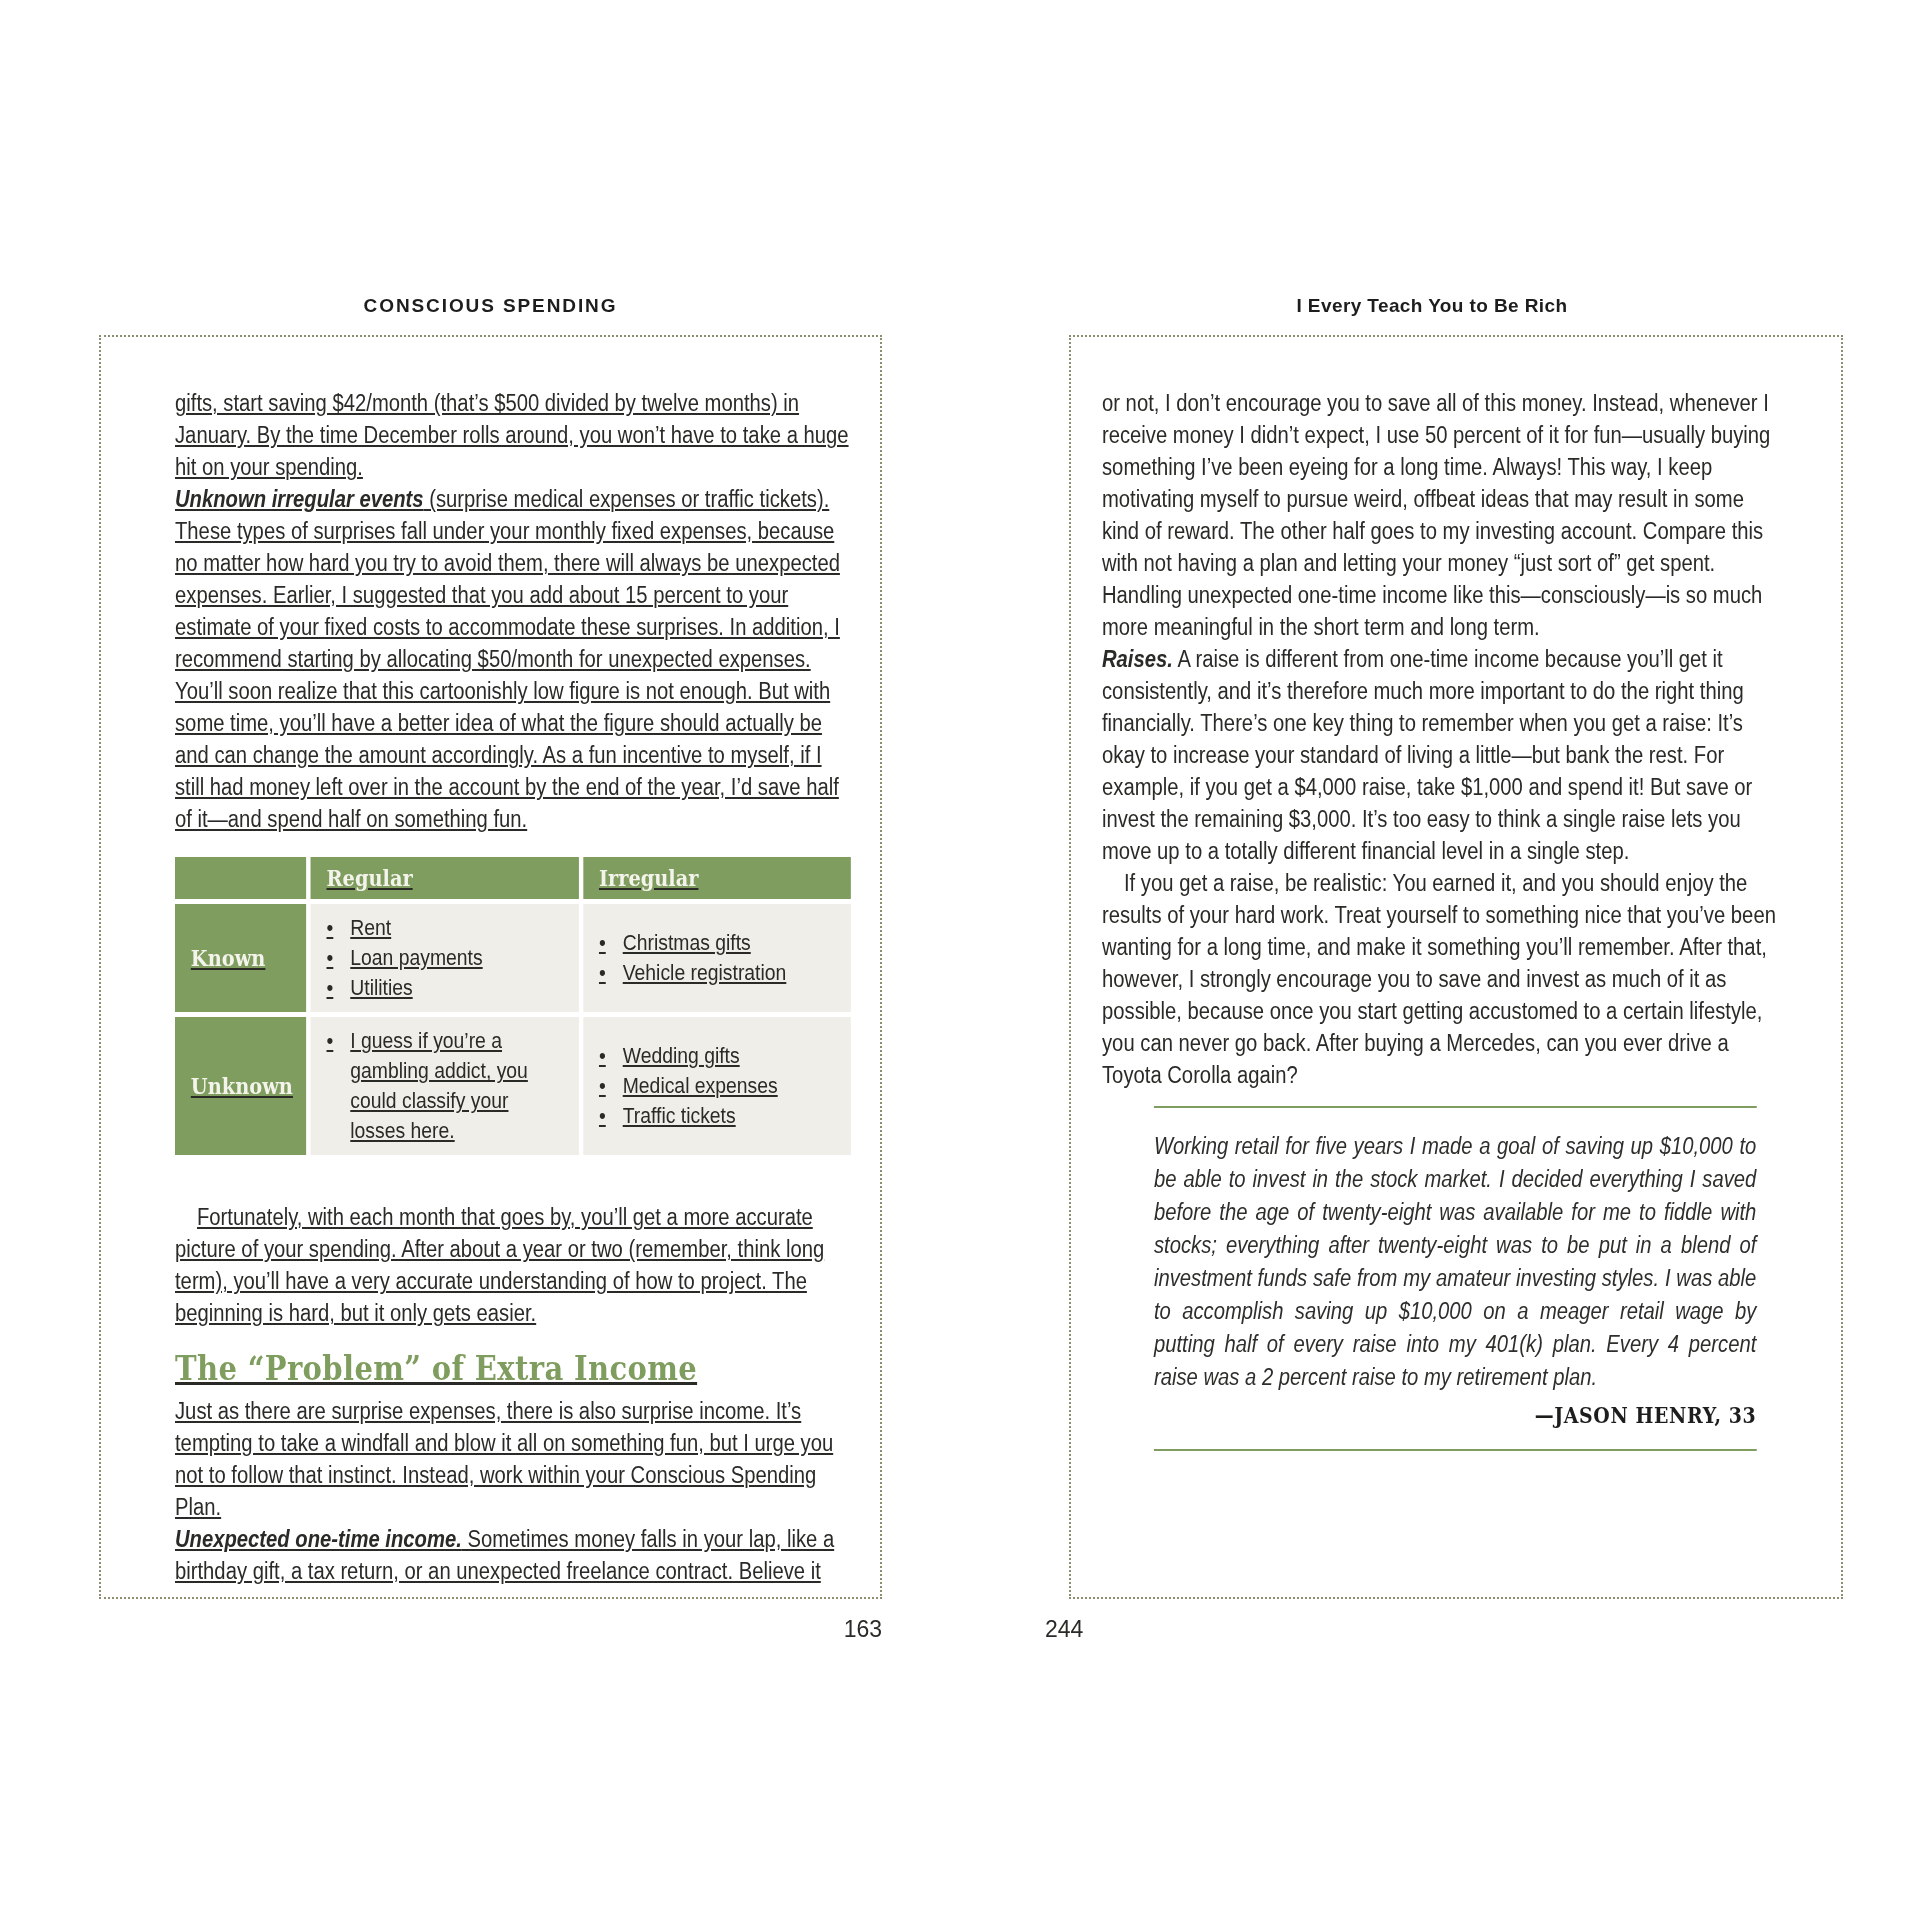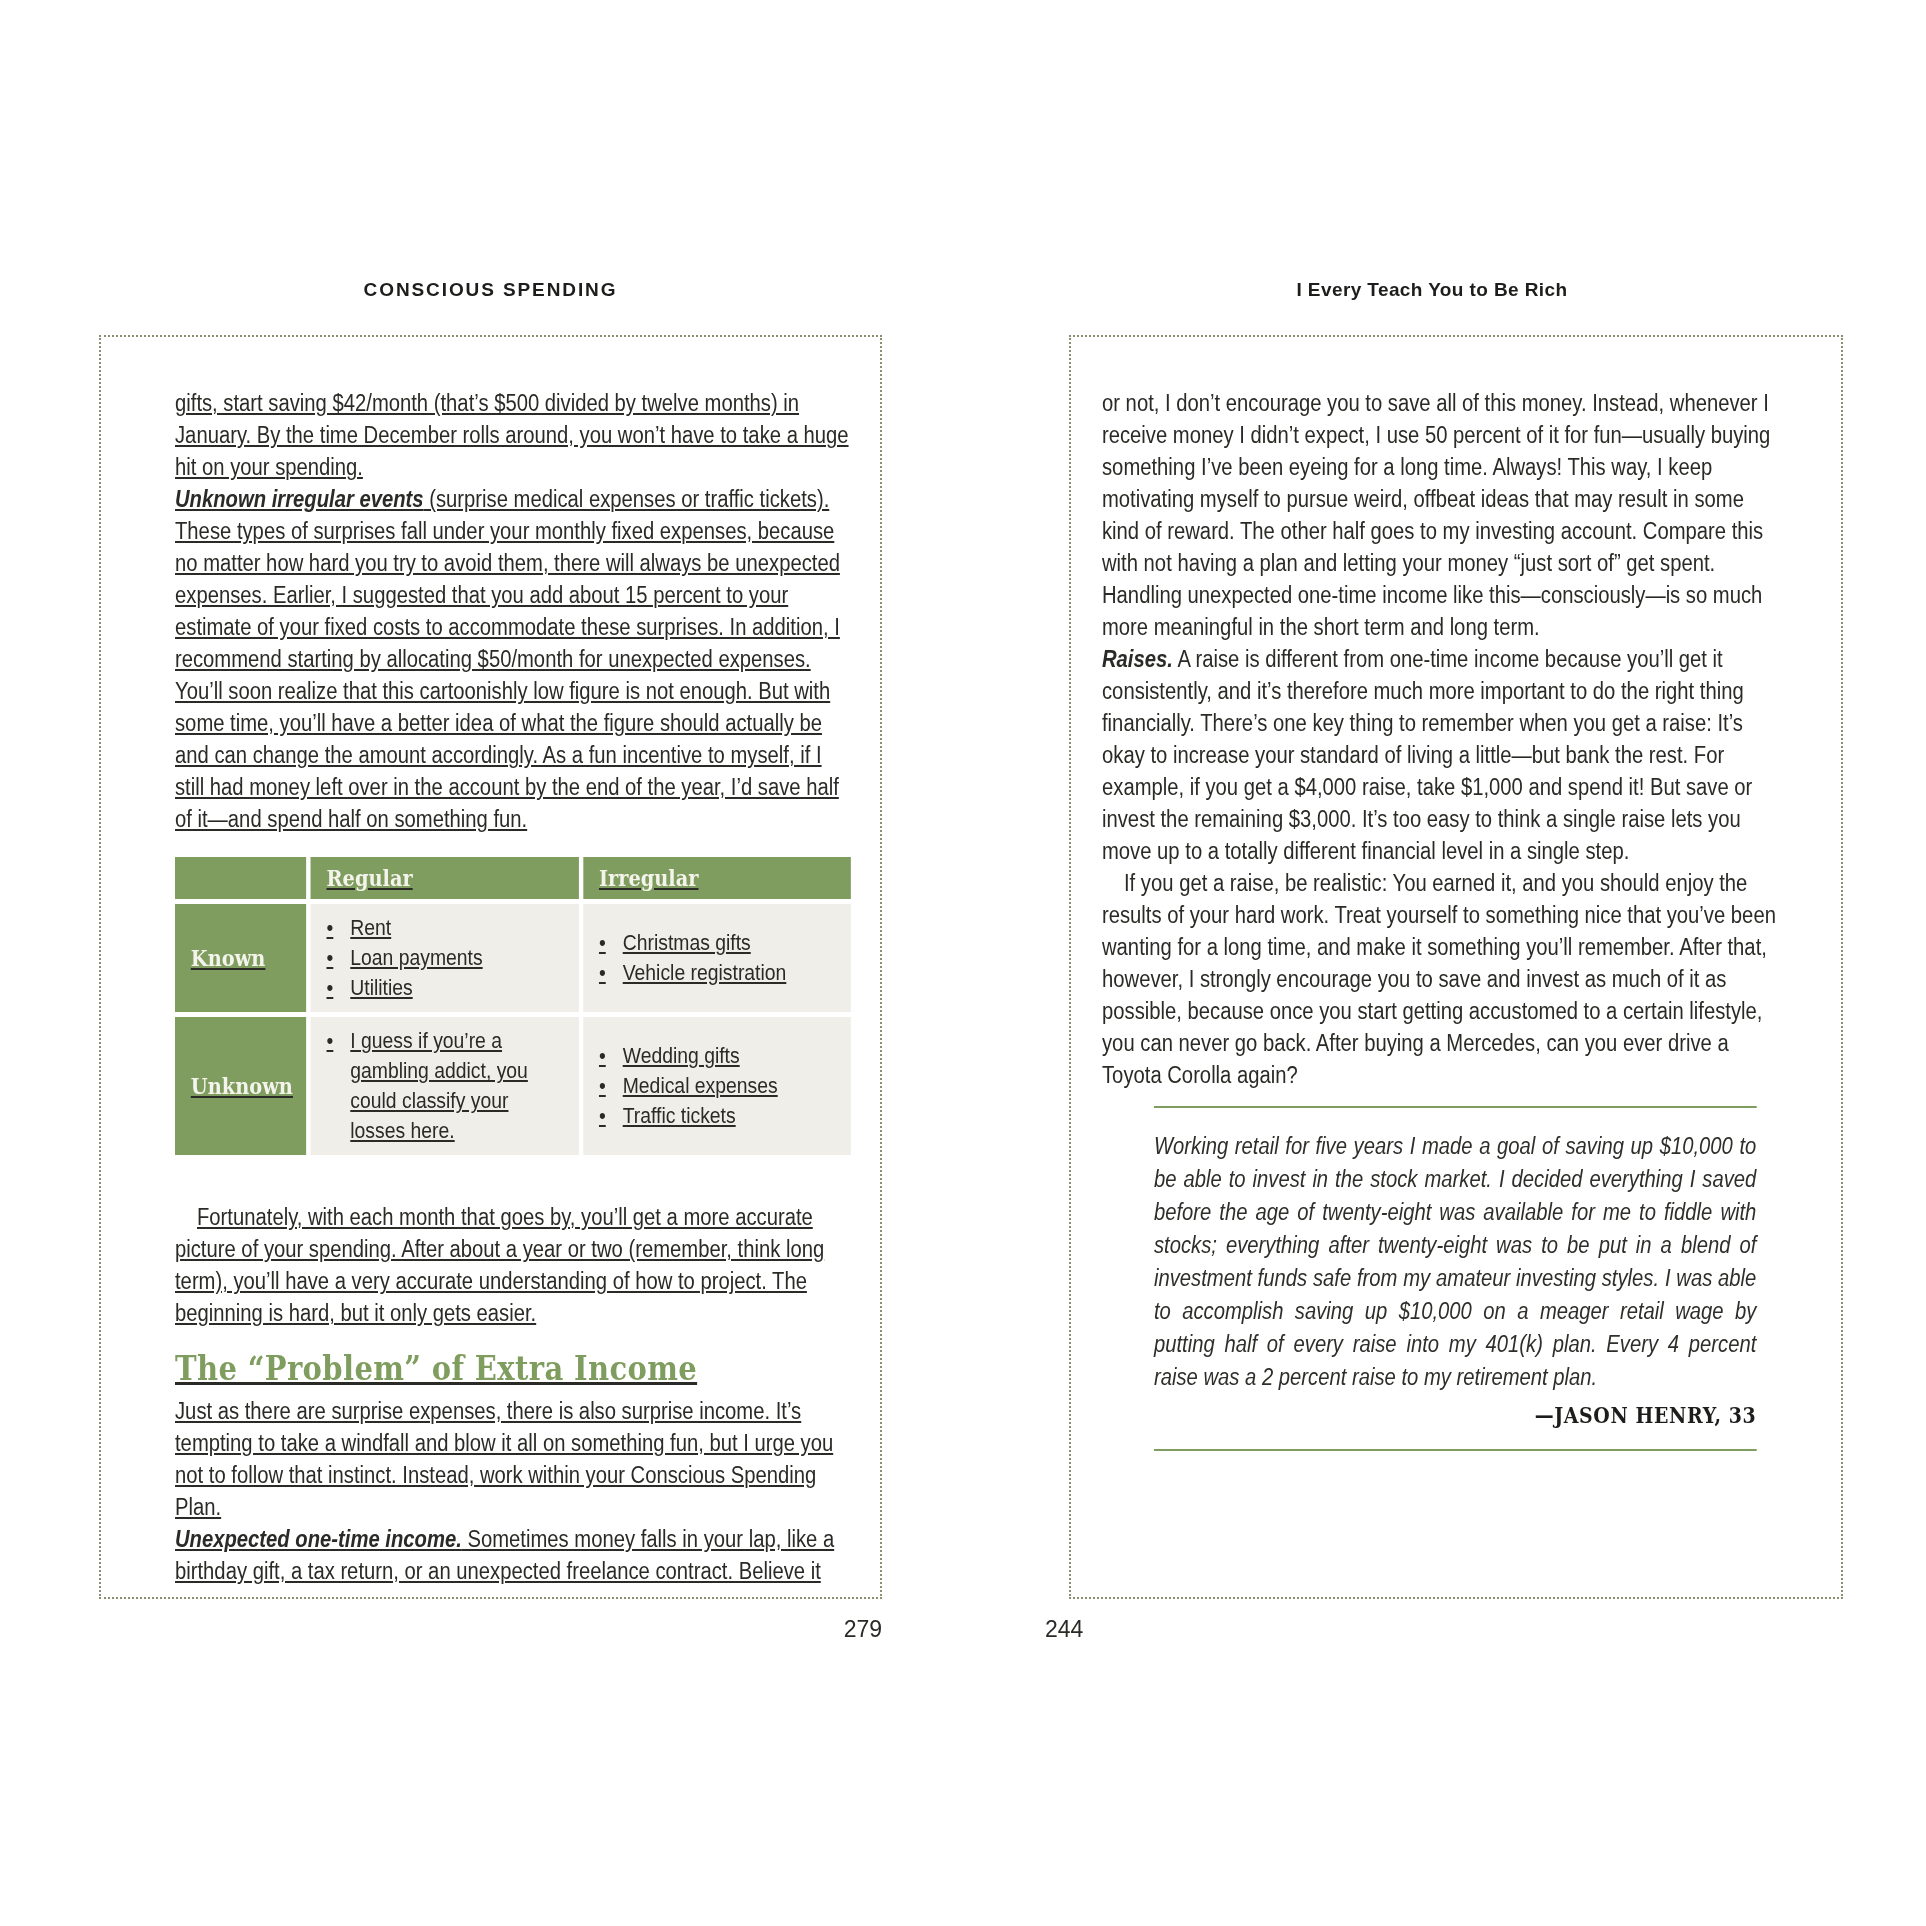--- a/index.html
+++ b/index.html
@@ -2,21 +2,21 @@
 <html style="font-size:12px"><head>
 <meta charset="utf-8">
 <style>
   html,body { margin:0; padding:0; background:#ffffff; }
   body {
     width:1926px; height:1926px; position:relative;
     font-family:"Liberation Sans", sans-serif;
     color:#2a2a26;
   }
   .running-head {
-    position:absolute; top:279px; font-weight:bold; font-size:19px;
+    position:absolute; top:295px; font-weight:bold; font-size:19px;
     color:#1d1d1b; text-align:center;
   }
   .rh-left  { left:99px; width:783px; letter-spacing:1.9px; }
   .rh-right { left:1045px; width:774px; letter-spacing:0.4px; }
 
   .page-box {
     position:absolute; top:335px; height:1264px; box-sizing:border-box;
     border:2.2px dotted #8d8d70; background:#ffffff;
   }
   .box-left  { left:99px;  width:783px; }
@@ -184,15 +184,15 @@
       <p class="body indent">If you get a raise, be realistic: You earned it, and you should enjoy the results of your hard work. Treat yourself to something nice that you’ve been wanting for a long time, and make it something you’ll remember. After that, however, I strongly encourage you to save and invest as much of it as possible, because once you start getting accustomed to a certain lifestyle, you can never go back. After buying a Mercedes, can you ever drive a Toyota Corolla again?</p>
 
       <div class="quote-block">
         <p class="quote-text">Working retail for five years I made a goal of saving up $10,000 to be able to invest in the stock market. I decided everything I saved before the age of twenty-eight was available for me to fiddle with stocks; everything after twenty-eight was to be put in a blend of investment funds safe from my amateur investing styles. I was able to accomplish saving up $10,000 on a meager retail wage by putting half of every raise into my 401(k) plan. Every 4 percent raise was a 2 percent raise to my retirement plan.</p>
         <div class="attribution">—JASON HENRY, 33</div>
       </div>
     </div>
   </div>
 </div>
 
-<div class="page-num pn-left">279</div>
+<div class="page-num pn-left">163</div>
 <div class="page-num pn-right">244</div>
 
 
 </body></html>

